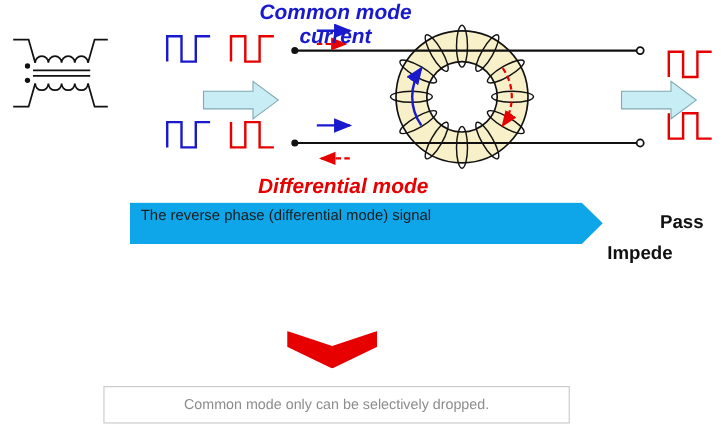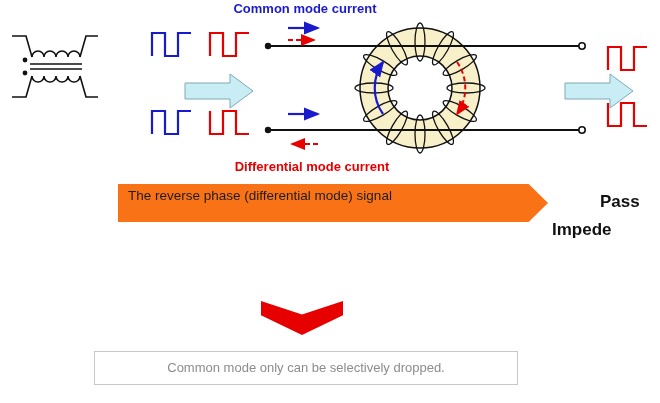--- a/index.html
+++ b/index.html
@@ -1,27 +1,27 @@
 <!DOCTYPE html>
 <html><head>
 <meta charset="utf-8">
 <style>
   html,body{margin:0;padding:0;background:#fff;}
   body{font-family:"Liberation Sans", sans-serif;}
   #canvas{position:relative;width:660px;height:403px;background:#fff;overflow:hidden;}
 
   .abs{position:absolute;}
 
-  .mode-label{font-size:13px;font-weight:bold;text-align:center;}
+  .mode-label{font-size:19px;font-weight:bold;text-align:center;font-style:italic;}
   .mode-label.blue{color:#1a1acd;}
   .mode-label.red{color:#e60000;}
 
   .banner{
     left:118px;width:430px;height:38px;
-    background:#f97316;
+    background:#0ea5e9;
     clip-path:polygon(0 0, 95.5% 0, 100% 50%, 95.5% 100%, 0 100%);
     padding:4px 0 0 10px;box-sizing:border-box;
     color:#1c1c1c;font-size:13.5px;line-height:1.22;
   }
   .banner .bline{white-space:nowrap;}
 
   .result-label{font-size:17px;font-weight:bold;color:#111;}
 
   .red-chevron{
     left:261px;top:301px;width:82px;height:34px;

